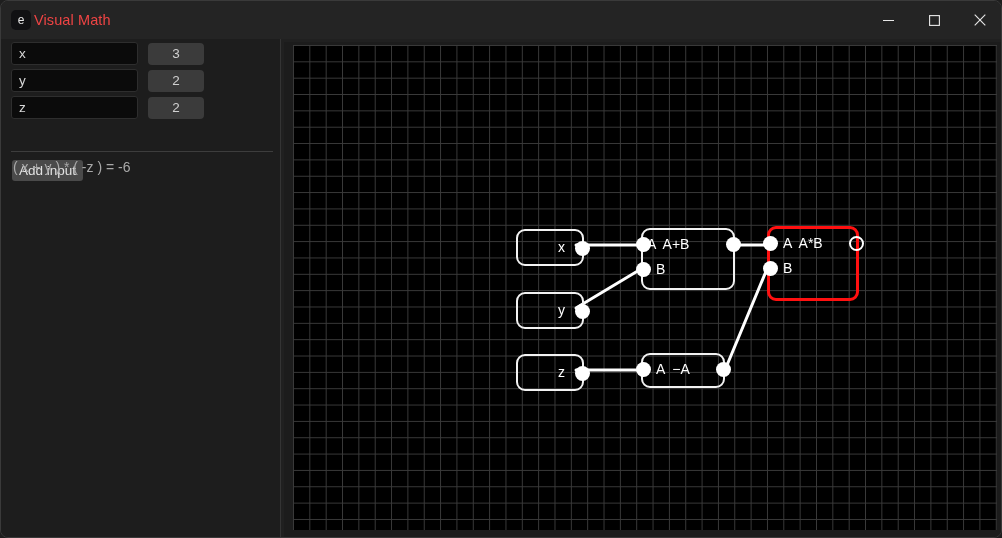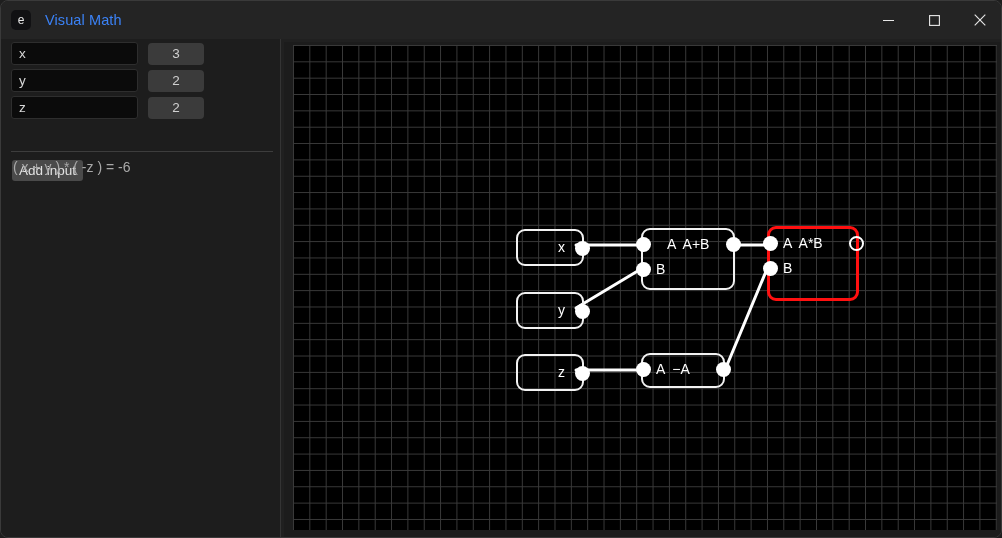--- a/index.html
+++ b/index.html
@@ -29,22 +29,22 @@
     width: 20px; height: 20px;
     margin-left: 10px;
     border-radius: 5px;
     background: #111113;
     color: #e6e6e6;
     font-size: 12px;
     display: flex; align-items: center; justify-content: center;
     flex: 0 0 auto;
   }
   #app-title {
-    margin-left: 14px;
-    color: #3b82f6;
+    margin-left: 3px;
+    color: #ef4444;
     font-size: 14.5px;
     letter-spacing: .1px;
   }
   #wincontrols {
     margin-left: auto;
     display: flex; height: 38px;
   }
   .winbtn {
     width: 46px; height: 38px;
     display: flex; align-items: center; justify-content: center;
@@ -240,21 +240,21 @@
           <div class="leaf-label" style="top: 4px;">y</div>
           <div class="port out" style="top: 10px;"></div>
         </div>
         <div class="node" style="left: 232px; top: 312px; width: 68px; height: 37px;">
           <div class="leaf-label" style="top: 4px;">z</div>
           <div class="port out" style="top: 10px;"></div>
         </div>
         <div class="node" style="left: 357px; top: 186px; width: 94px; height: 62px;">
           <div class="node-row" style="margin-top: 2px;">
             <div class="port in" style="top: 5px;"></div>
-            <span class="port-label" style="margin-left: 24px;">A  A+B</span>
+            <span class="port-label" style="margin-left: 4px;">A  A+B</span>
             <div class="port out" style="top: 5px;"></div>
           </div>
           <div class="node-row" style="margin-top: 0px;">
             <div class="port in" style="top: 5px;"></div>
             <span class="port-label" style="margin-left: 13px;">B</span>
           </div>
         </div>
         <div class="node" style="left: 357px; top: 311px; width: 84px; height: 35px;">
           <div class="node-row" style="margin-top: 2px;">
             <div class="port in" style="top: 5px;"></div>

